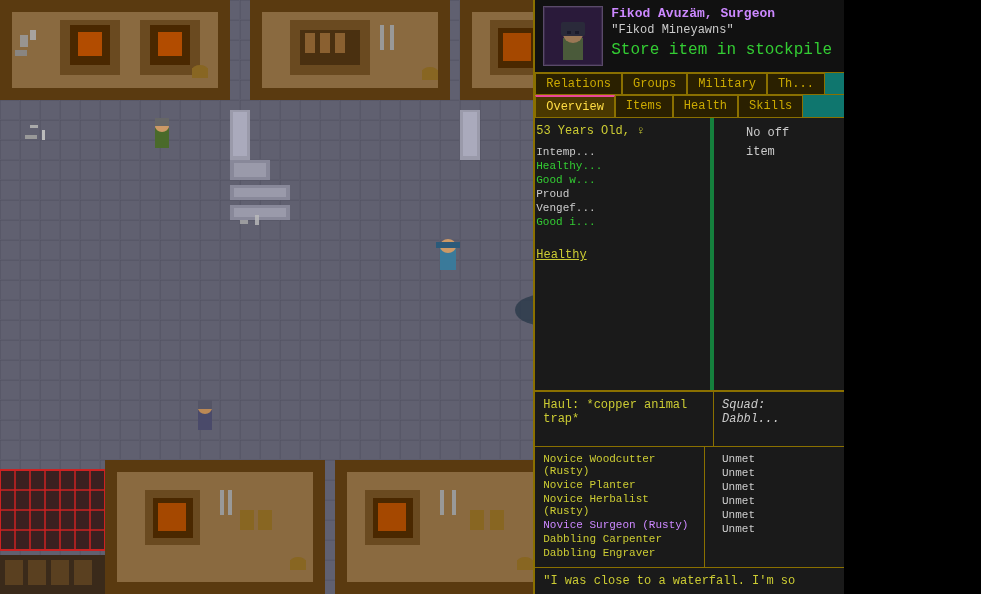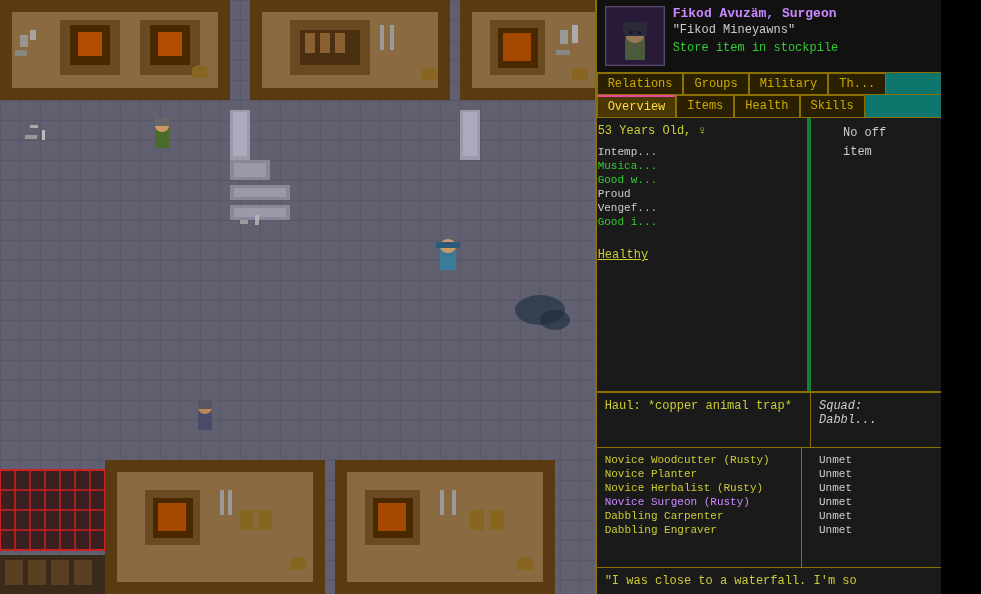--- a/index.html
+++ b/index.html
@@ -6,21 +6,21 @@
     body {
       width: 981px;
       height: 594px;
       overflow: hidden;
       background: #000;
       font-family: 'Courier New', Courier, monospace;
     }
 
     .main-container {
       display: flex;
-      width: 941px;
+      width: 844px;
       height: 594px;
     }
 
     
     .game-area {
       width: 620px;
       height: 594px;
       position: relative;
       overflow: hidden;
       background: #5a5a6a;
@@ -70,21 +70,21 @@
     }
 
     .char-alias {
       color: #cccccc;
       font-size: 12px;
       margin-top: 2px;
     }
 
     .char-action {
       color: #33cc33;
-      font-size: 12px;
+      font-size: 16px;
       margin-top: 4px;
     }
 
     
     .tab-bar {
       display: flex;
       background: #0f766e;
       border-bottom: 1px solid #8a7000;
       overflow: hidden;
     }
@@ -454,21 +454,21 @@
       <div class="tab">Items</div>
       <div class="tab">Health</div>
       <div class="tab">Skills</div>
     </div>
 
     <div class="content-area" style="height: 200px; min-height: 200px;">
       <div class="content-left">
         <div class="age-sex">53 Years Old, ♀</div>
         <ul class="trait-list">
           <li class="trait-item trait-neutral">Intemp...</li>
-          <li class="trait-item trait-green">Musica...</li>
+          <li class="trait-item trait-green">Healthy...</li>
           <li class="trait-item trait-green">Good w...</li>
           <li class="trait-item trait-neutral">Proud</li>
           <li class="trait-item trait-neutral">Vengef...</li>
           <li class="trait-item trait-green">Good i...</li>
         </ul>
         <div class="health-status">Healthy</div>
       </div>
       <div class="content-right">
         <div class="no-offenses">
           <span>No off</span><br>

